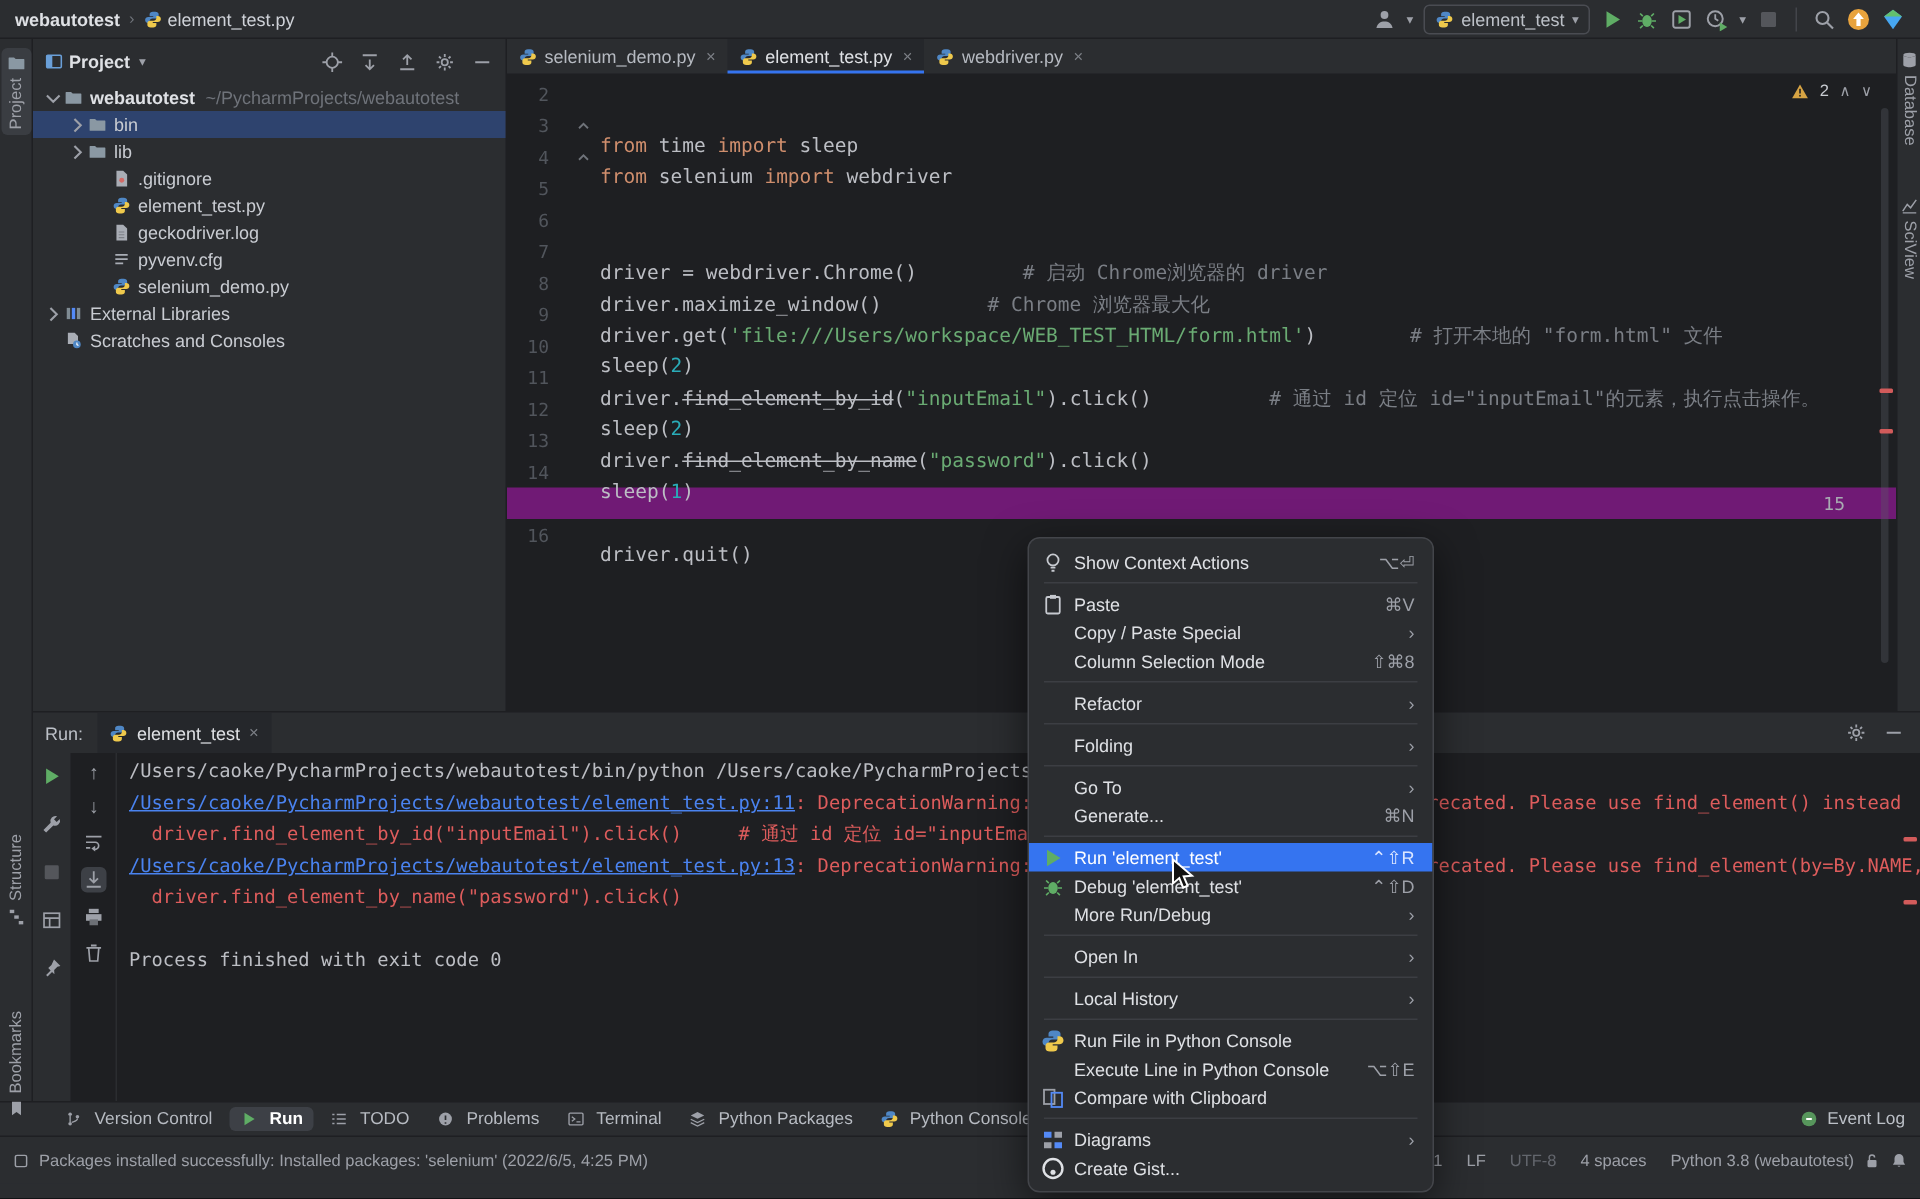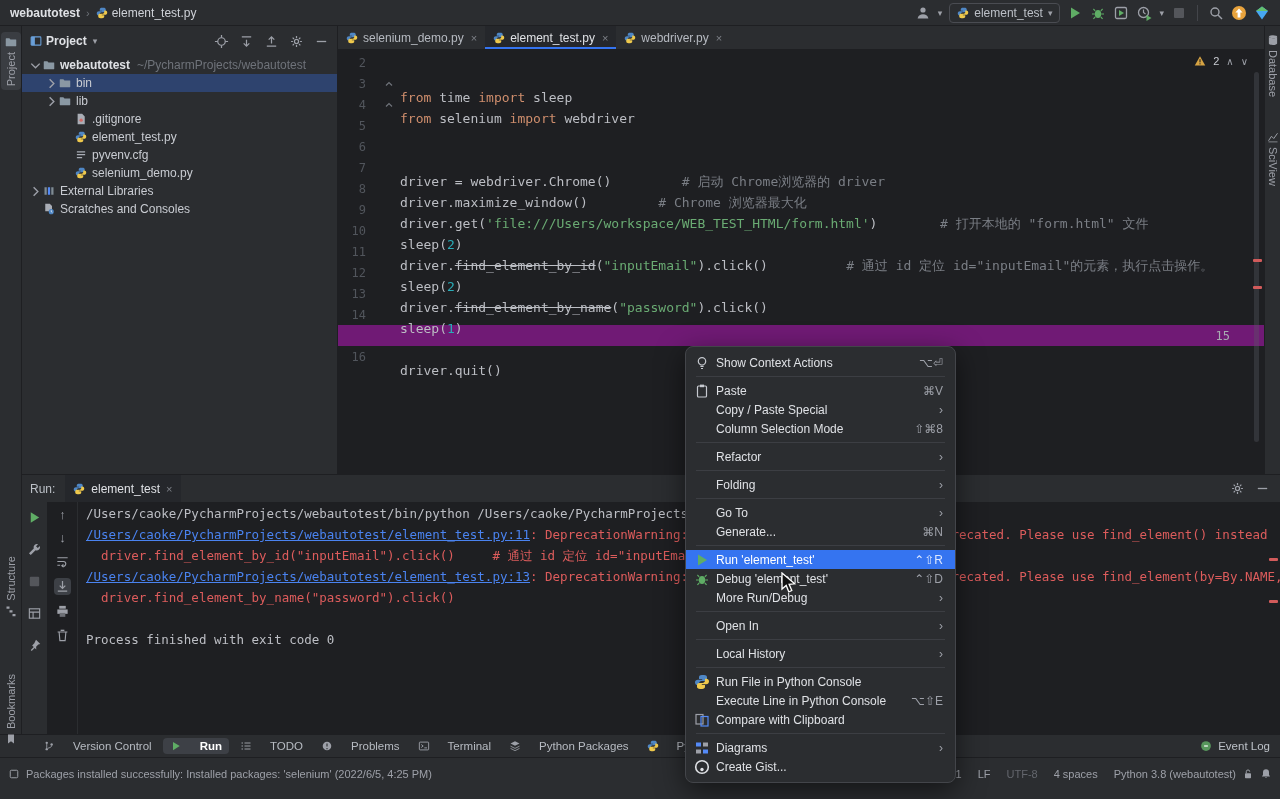--- a/index.html
+++ b/index.html
@@ -84,29 +84,29 @@
   .run-col2 .boxed { background:#3d4046; border-radius:4px; padding:1px; }
   .arrtxt { font-size:13px; color:#9da0a8; line-height:14px; }
   .console { flex:1; position:relative; overflow:hidden; font-family:"DejaVu Sans Mono", monospace; font-size:12.5px; }
   .conwrap { position:absolute; top:4px; left:8px; right:0; }
   .konline { height:21px; white-space:pre; overflow:hidden; }
   .w { color:#bcbec4; } .e { color:#dd5c5c; }
   .l { color:#4a83f0; text-decoration:underline; }
 
   
   .bottombar { height:23px; background:#2b2d30; border-top:1px solid #1e1f22; display:flex; align-items:center; font-size:11.5px; padding:0 10px 0 36px; gap:4px; }
-  .bb-item { display:flex; align-items:center; gap:18px; padding:2px 7px; border-radius:4px; color:#b7bbc2; }
+  .bb-item { display:flex; align-items:center; gap:8px; padding:2px 7px; border-radius:4px; color:#b7bbc2; }
   .bb-item.active { background:#3d4046; color:#ffffff; font-weight:bold; }
   .bb-right { margin-left:auto; display:flex; align-items:center; gap:6px; }
   .statusbar { height:32px; background:#2b2d30; border-top:1px solid #1e1f22; display:flex; align-items:center; font-size:11px; color:#9da0a8; padding:0 8px; gap:6px; }
   .sb-right { margin-left:auto; display:flex; align-items:center; gap:16px; }
   .sb-right span:nth-child(3) { color:#63666d; }
 
   
-  .cmenu { position:absolute; left:685px; top:346px; width:271px; background:#2b2d30; border:1px solid #43454a; border-radius:8px; box-shadow:0 8px 28px rgba(0,0,0,.55); padding:6px 0; font-size:12px; z-index:50; overflow:hidden; }
+  .cmenu { position:absolute; left:685px; top:358px; width:271px; background:#2b2d30; border:1px solid #43454a; border-radius:8px; box-shadow:0 8px 28px rgba(0,0,0,.55); padding:6px 0; font-size:12px; z-index:50; overflow:hidden; }
   .mitem { height:19px; display:flex; align-items:center; padding:0 12px 0 8px; color:#dfe1e5; }
   .mitem.hl { background:#3574f0; color:#fff; }
   .mitem.hl .mright { color:#dbe6ff; }
   .mic { width:16px; flex:none; display:inline-flex; justify-content:center; margin-right:6px; }
   .mlabel { flex:1; white-space:nowrap; }
   .mright { color:#9da0a8; white-space:nowrap; }
   .msep { height:1px; background:#3c3e43; margin:4px 10px; }
 
   .ic { display:inline-flex; } .ic svg { width:15px; height:15px; }
   .ic.small svg { width:12px; height:12px; }
@@ -325,20 +325,30 @@
               </div>
               <div class="trow" style="padding-left: 38px;">
                 <span class="arr"></span>
                 <span class="ic small">
                   <svg viewBox="0 0 16 16">
                     <path fill="#4f87c5" d="M7.9 1C6.1 1 5 1.9 5 3.2V5h3.2v.8H3.8C2.2 5.8 1 6.9 1 8.5s1.2 2.7 2.8 2.7H5V9.4C5 8 6.2 7 7.6 7h3.2C12 7 13 6.1 13 4.8V3.2C13 1.9 11.8 1 10 1z"></path>
                     <path fill="#efc94c" d="M8.1 15c1.8 0 2.9-.9 2.9-2.2V11H7.8v-.8h4.4c1.6 0 2.8-1.1 2.8-2.7S13.8 4.8 12.2 4.8H11v1.8C11 8 9.8 9 8.4 9H5.2C4 9 3 9.9 3 11.2v1.6C3 14.1 4.2 15 6 15z"></path>
                   </svg>
                 </span>
                 <span class="tlabel">element_test.py</span>
+              </div>
+              <div class="trow" style="padding-left: 38px;">
+                <span class="arr"></span>
+                <span class="ic small">
+                  <svg viewBox="0 0 16 16">
+                    <path fill="#a9adb5" d="M3.5 1h6L13 4.5V15h-9.5z"></path>
+                    <path fill="#7d8087" d="M5.5 7h5v1h-5zM5.5 9.5h5v1h-5zM5.5 12h5v1h-5z"></path>
+                  </svg>
+                </span>
+                <span class="tlabel">geckodriver.log</span>
               </div>
               <div class="trow" style="padding-left: 38px;">
                 <span class="arr"></span>
                 <span class="ic small">
                   <svg viewBox="0 0 16 16">
                     <path fill="#a9adb5" d="M2.5 3h11v1.6h-11zM2.5 6.8h11v1.6h-11zM2.5 10.6h7v1.6h-7z"></path>
                   </svg>
                 </span>
                 <span class="tlabel">pyvenv.cfg</span>
               </div>

